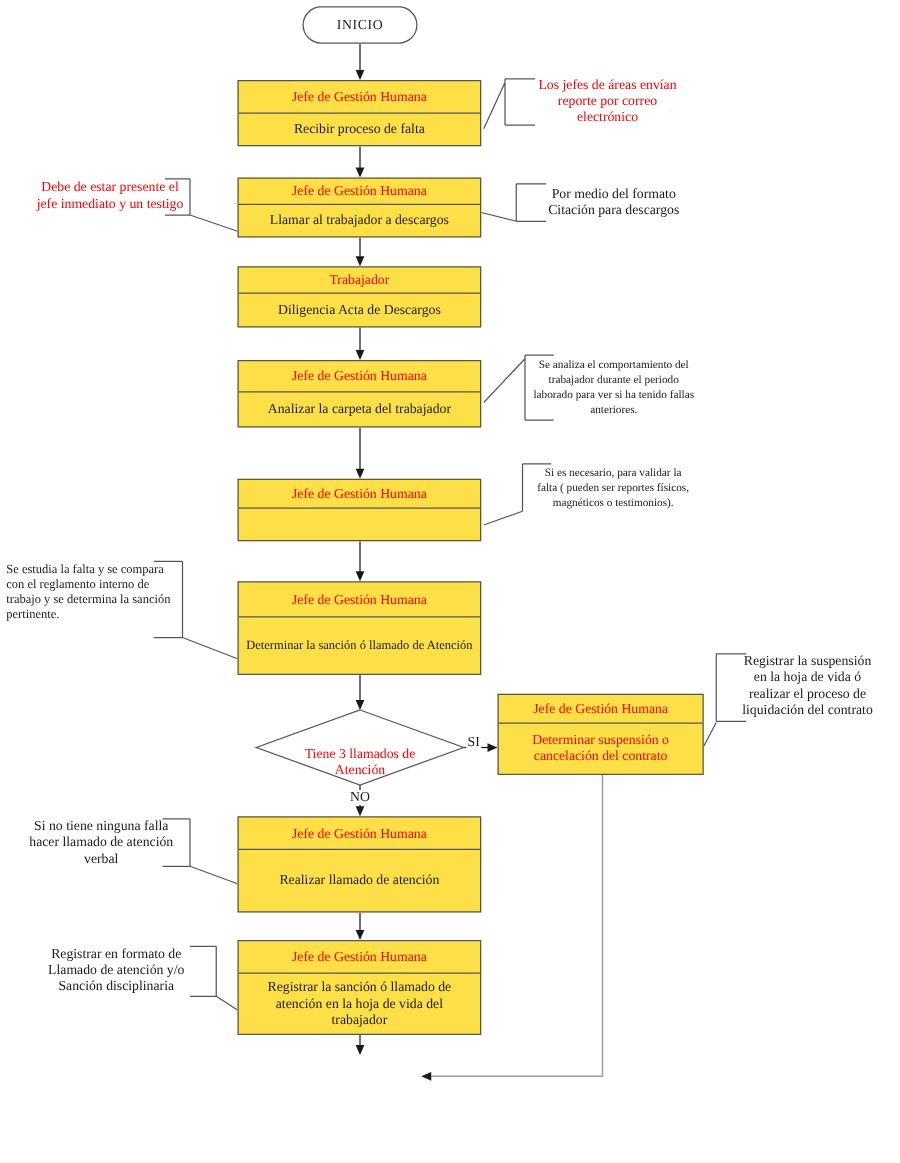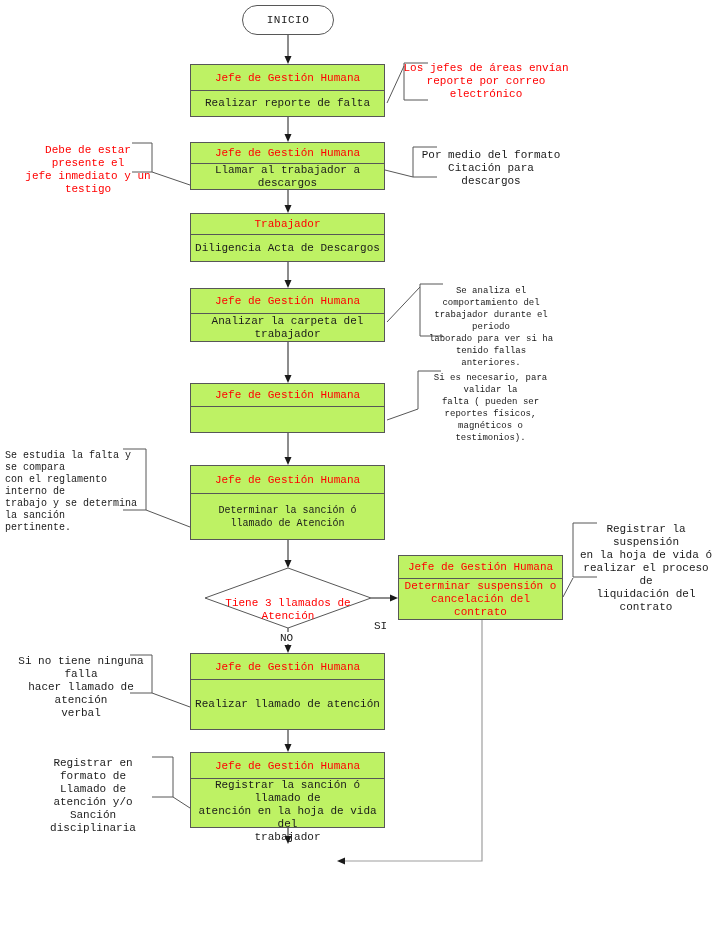--- a/index.html
+++ b/index.html
@@ -1,22 +1,22 @@
 <!DOCTYPE html>
 <html><head>
 <meta charset="utf-8">
 <style>
   html,body{margin:0;padding:0;background:#fff;}
   #canvas{
     position:relative;width:720px;height:930px;background:#fff;overflow:hidden;
-    font-family:Liberation Mono, monospace;color:#1a1a1a;
+    font-family:Liberation Serif, serif;color:#1a1a1a;
   }
   #wires{position:absolute;left:0;top:0;width:720px;height:930px;}
   .node{
-    position:absolute;background:#bef264;border:1px solid #575757;
+    position:absolute;background:#fde047;border:1px solid #575757;
     box-sizing:border-box;display:flex;flex-direction:column;z-index:2;
   }
   .node-header{
     border-bottom:1px solid #575757;color:#ff0000;font-size:11px;
     display:flex;align-items:center;justify-content:center;flex:0 0 auto;
     text-align:center;
   }
   .node-body{
     flex:1 1 auto;display:flex;align-items:center;justify-content:center;
     font-size:11px;line-height:13px;text-align:center;white-space:pre-line;
@@ -96,21 +96,21 @@
       <path d="M337 861 L345 857.5 L345 864.5 Z"></path>
     </g>
   </svg>
 
   <div class="oval" style="left:242px;top:5px;width:92px;height:30px;border-radius:15px;">
     <span>INICIO</span>
   </div>
 
   <div class="node" style="left:190px;top:64px;width:195px;height:53px;">
     <div class="node-header" style="height:25px;">Jefe de Gestión Humana</div>
-    <div class="node-body">Realizar reporte de falta</div>
+    <div class="node-body">Recibir proceso de falta</div>
   </div>
 
   <div class="node" style="left:190px;top:142px;width:195px;height:48px;">
     <div class="node-header" style="height:20px;">Jefe de Gestión Humana</div>
     <div class="node-body">Llamar al trabajador a descargos</div>
   </div>
 
   <div class="node" style="left:190px;top:213px;width:195px;height:49px;">
     <div class="node-header" style="height:20px;">Trabajador</div>
     <div class="node-body">Diligencia Acta de Descargos</div>
@@ -143,21 +143,21 @@
 
   <div class="node" style="left:190px;top:752px;width:195px;height:76px;">
     <div class="node-header" style="height:25px;">Jefe de Gestión Humana</div>
     <div class="node-body">Registrar la sanción ó llamado de
 atención en la hoja de vida del
 trabajador</div>
   </div>
 
   <div class="diamond-label" style="left:213px;top:585px;width:150px;margin-top:12px;">Tiene 3 llamados de
 Atención</div>
-  <div class="branch-lbl" style="left:373px;top:620px;">SI</div>
+  <div class="branch-lbl" style="left:373px;top:588px;">SI</div>
   <div class="branch-lbl" style="left:279px;top:632px;">NO</div>
 
   <div class="ann ann-red" style="left:402px;top:62px;width:168px;">Los jefes de áreas envían
 reporte por correo
 electrónico</div>
 
   <div class="ann ann-red" style="left:24px;top:144px;width:128px;">Debe de estar presente el
 jefe inmediato y un testigo</div>
 
   <div class="ann" style="left:418px;top:149px;width:146px;">Por medio del formato

